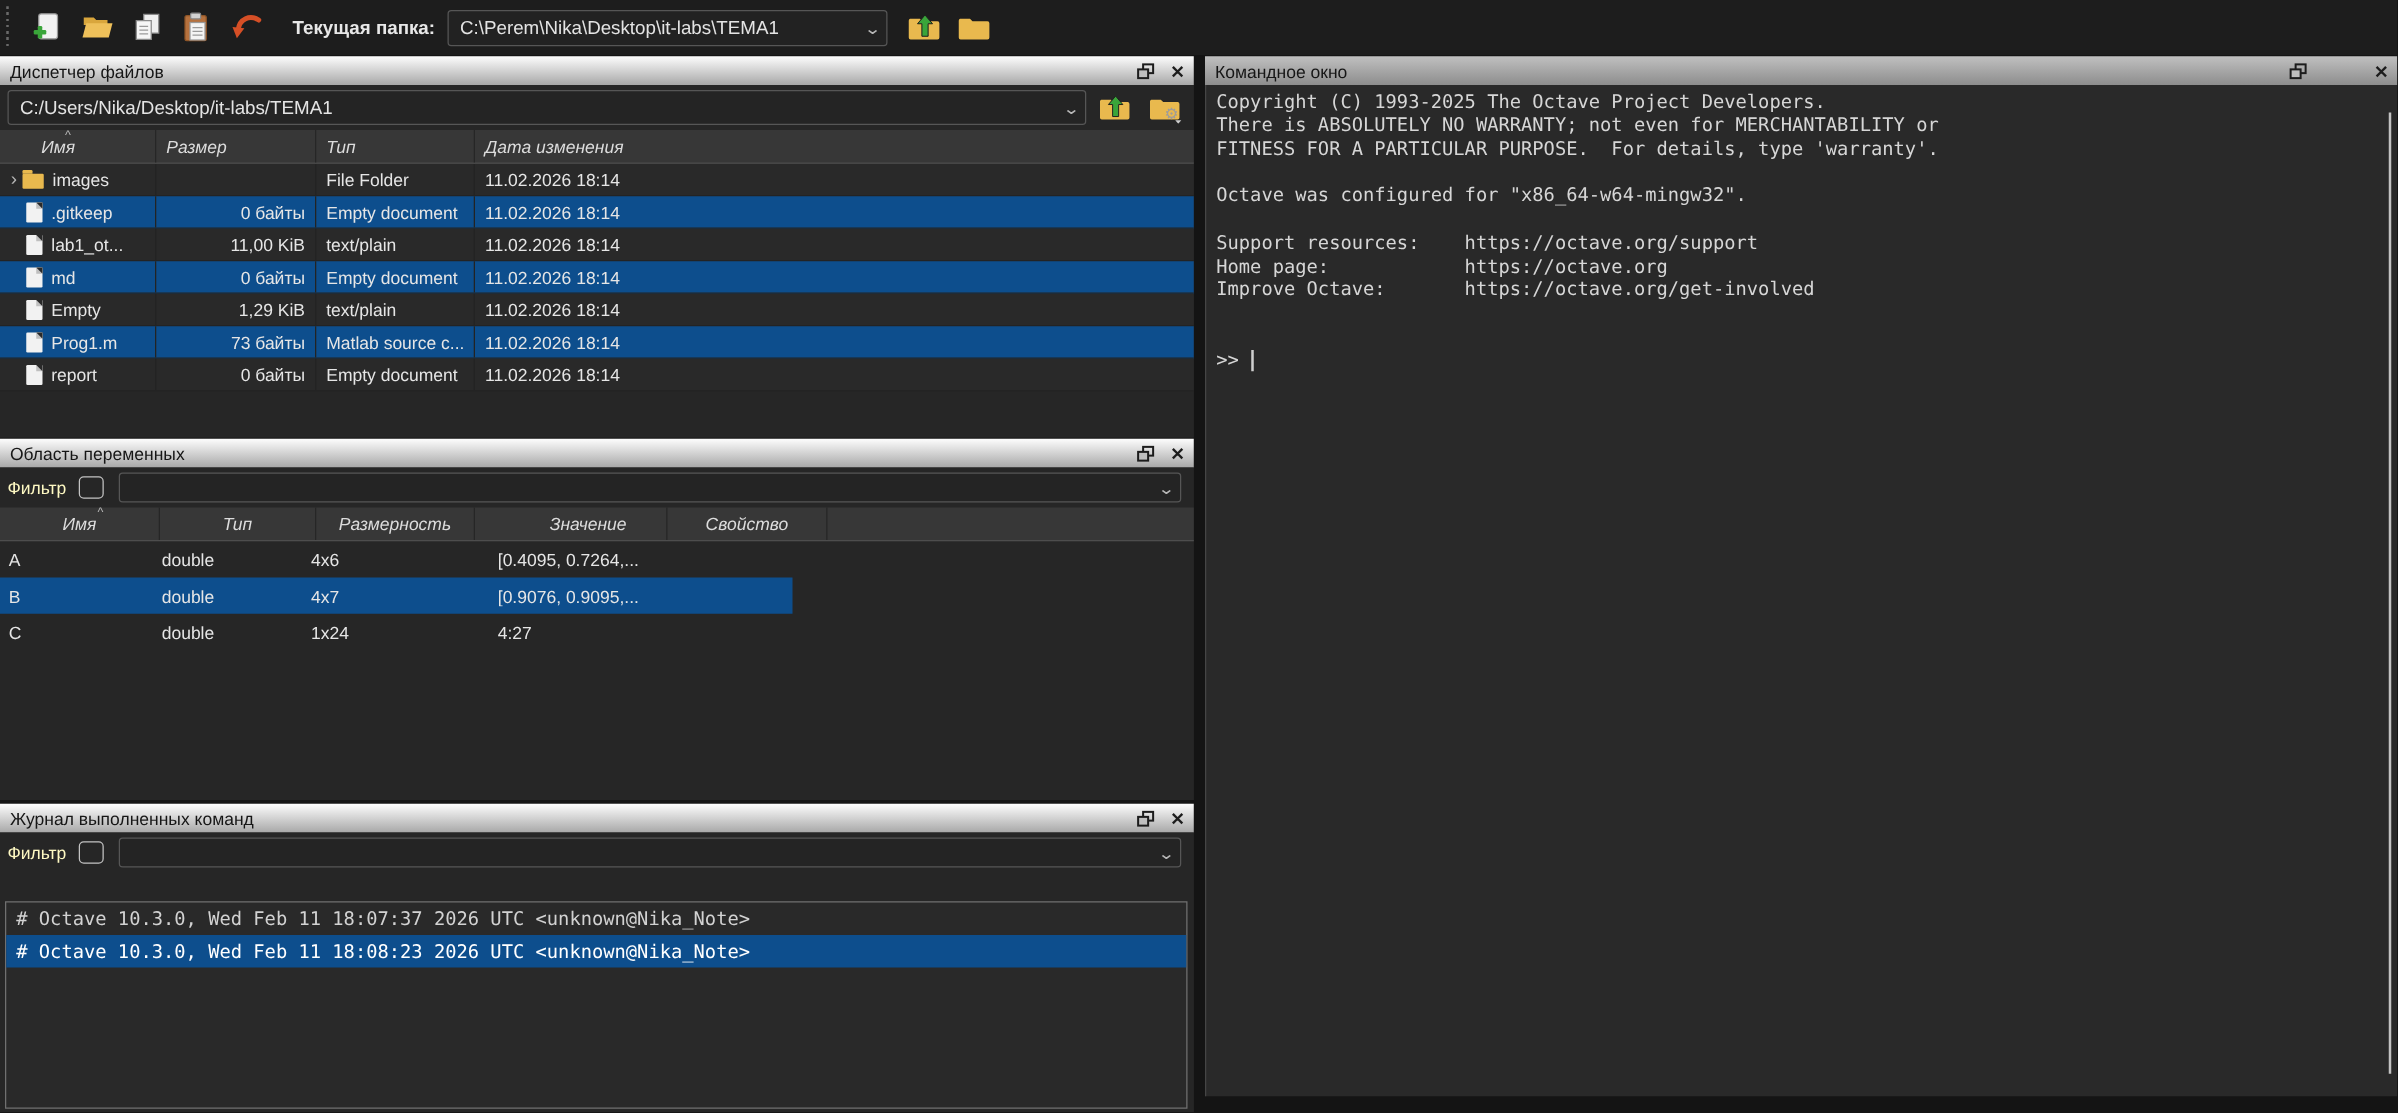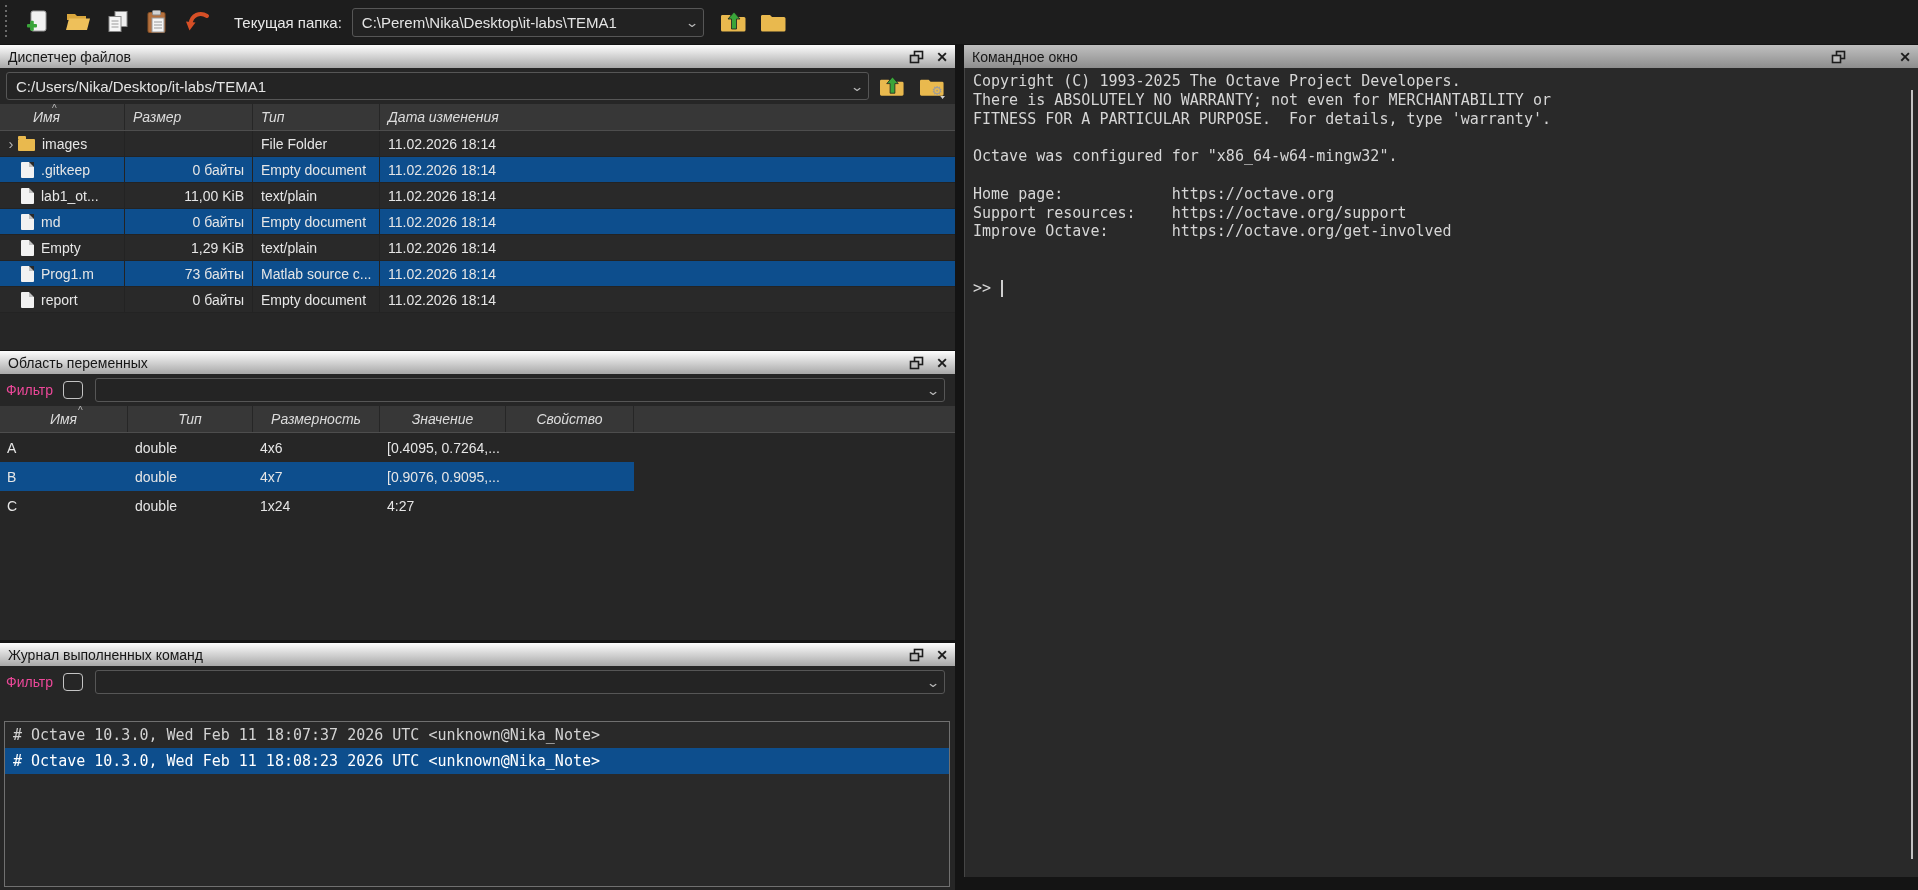--- a/index.html
+++ b/index.html
@@ -7,21 +7,21 @@
        font-family:"Liberation Sans",sans-serif;color:#e6e6e6;font-size:14px;}
 
   
   .toolbar{position:absolute;left:0;top:0;width:1918px;height:44px;background:#1d1d1d;
            display:flex;align-items:center;}
   .grip{width:7px;height:34px;margin:0 8px 0 3px;
         background-image:repeating-linear-gradient(#6a6a6a 0 2px,transparent 2px 5px);
         background-size:2px 100%;background-repeat:no-repeat;background-position:2px 0;}
   .tbtn{width:36px;height:36px;background:transparent;border:none;display:flex;align-items:center;
         justify-content:center;padding:0;margin:0 2px;cursor:default;}
-  .tb-label{margin:0 10px 0 16px;font-size:15px;color:#e8e8e8;white-space:nowrap;}
+  .tb-label{margin:0 10px 0 16px;font-size:15px;color:#e8e8e8;white-space:nowrap;font-weight:bold;}
   .combo{display:flex;align-items:center;background:#222;border:1px solid #565656;border-radius:3px;
          color:#e4e4e4;box-sizing:border-box;}
   .combo .cval{flex:1;padding:0 9px;font-size:15px;white-space:nowrap;overflow:hidden;}
   .chev{width:22px;color:#b8b8b8;font-size:13px;text-align:center;transform:scaleX(1.3);}
   .toolbar .combo{width:352px;height:29px;margin-right:10px;}
 
   
   .panel{position:absolute;background:#262626;}
   .ptitle{height:23px;display:flex;align-items:center;
           background:linear-gradient(#fdfdfd,#a8a8a8);color:#161616;font-size:14px;}
@@ -63,35 +63,35 @@
                    border-color:#292929 #292929 #bfbfbf #bfbfbf;}
   .fic.folder{background:#e9b94e;height:12px;margin-top:3px;border-radius:1px;}
   .fic.folder::before{content:"";position:absolute;left:0;top:-3px;width:8px;height:3px;background:#e9b94e;
                       border-radius:1px 1px 0 0;}
 
   
   .wt .th{justify-content:center;}
   .wt .wc1{width:128px;}
   .wt .wc2{width:125px;}
   .wt .wc3{width:127px;}
-  .wt .wc4{width:126px;}
+  .wt .wc4{width:126px;margin-left:28px;}
   .wt .wc5{width:128px;}
   .wt .wfill{flex:1;border-right:none;}
   .wrow{display:flex;height:29px;align-items:center;width:634px;}
   .wrow .c{box-sizing:border-box;padding-left:7px;overflow:hidden;white-space:nowrap;}
   .wrow .wc1{width:128px;}
   .wrow .wc2{width:125px;}
   .wrow .wc3{width:127px;}
   .wrow .wc4{width:126px;}
   .wrow .wc5{width:128px;}
   .wrow.sel{background:#0d4e8d;}
 
   
   .filter-row{display:flex;align-items:center;height:32px;padding-left:6px;}
-  .filter-label{font-size:14px;color:#ec4899;margin-right:10px;}
+  .filter-label{font-size:14px;color:#fef9c3;margin-right:10px;}
   .checkbox{width:18px;height:16px;border:1px solid #c4c4c4;border-radius:4px;background:transparent;flex:none;}
   .filter-row .combo{flex:1;height:24px;margin:0 10px 0 12px;background:#242424;}
 
   
   .hist-list{position:absolute;left:4px;right:5px;top:55px;bottom:3px;background:#292929;
              border:1px solid #707070;font-family:"DejaVu Sans Mono",monospace;font-size:15px;color:#d2d2d2;}
   .hrow{height:26px;display:flex;align-items:center;padding-left:8px;white-space:nowrap;}
   .hrow.sel{background:#0d4e8d;color:#fff;}
 
   
@@ -417,22 +417,22 @@
   </header>
   <div class="console">
     <div class="console-inner">
       <div id="console-lines">
           <div class="cline">Copyright (C) 1993-2025 The Octave Project Developers.</div>
           <div class="cline">There is ABSOLUTELY NO WARRANTY; not even for MERCHANTABILITY or</div>
           <div class="cline">FITNESS FOR A PARTICULAR PURPOSE.  For details, type 'warranty'.</div>
           <div class="cline"></div>
           <div class="cline">Octave was configured for "x86_64-w64-mingw32".</div>
           <div class="cline"></div>
+          <div class="cline">Support resources:    https://octave.org/support</div>
           <div class="cline">Home page:            https://octave.org</div>
-          <div class="cline">Support resources:    https://octave.org/support</div>
           <div class="cline">Improve Octave:       https://octave.org/get-involved</div>
           <div class="cline"></div>
           <div class="cline"></div>
         </div>
       <div class="prompt-line"><span>&gt;&gt;</span><span class="cursor"></span></div>
     </div>
     <div class="vscroll"></div>
   </div>
 
 </div>

